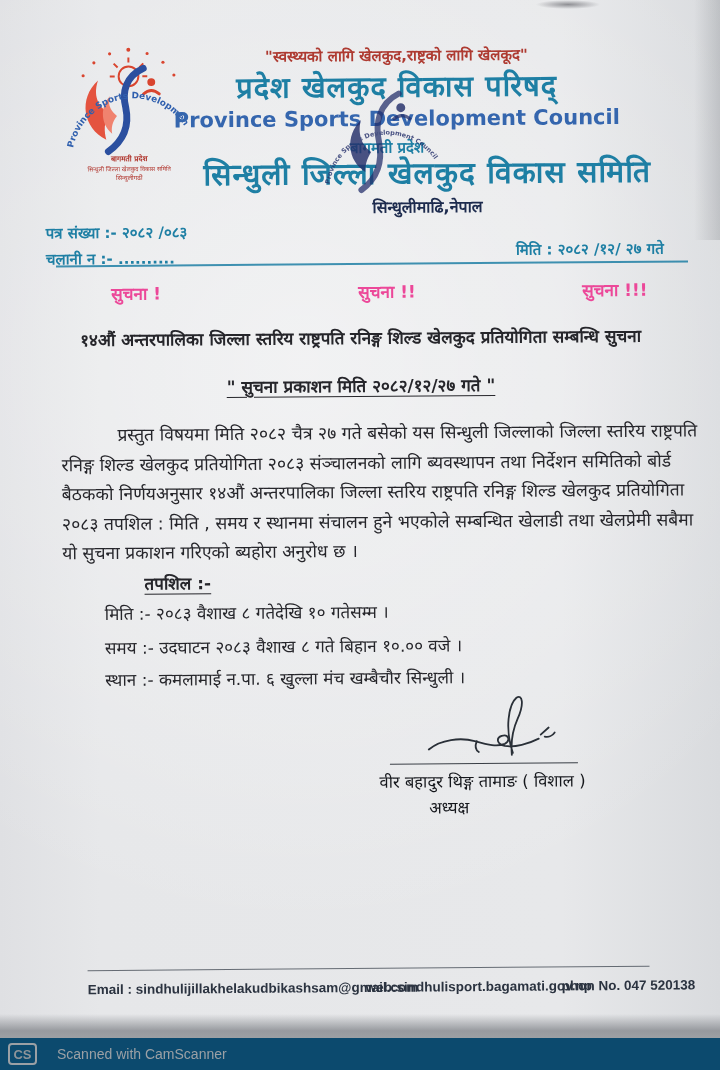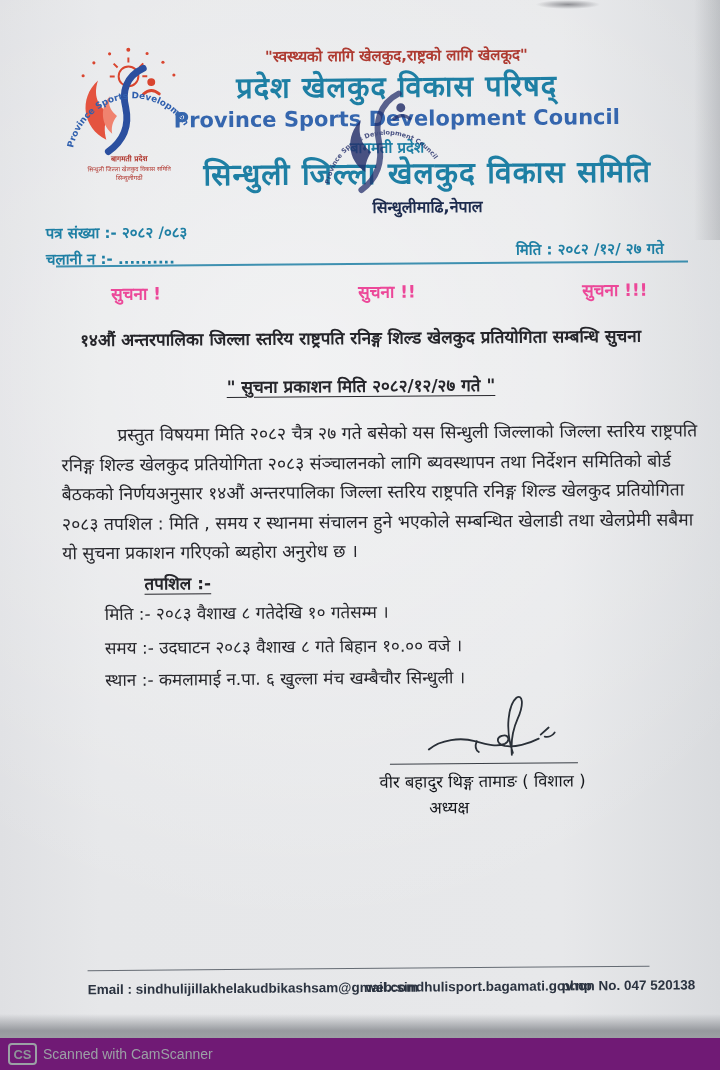--- a/index.html
+++ b/index.html
@@ -65,26 +65,26 @@
   .sig-role{position:absolute;left:372px;top:796px;width:150px;text-align:center;
         font-size:16.5px;color:#15171c;}
 
   
   .footer-rule{position:absolute;left:84px;top:968px;width:562px;border-top:1.5px solid #454c56;opacity:.8;}
   .footer-item{position:absolute;top:980px;font-size:13.5px;font-weight:bold;color:var(--footer-ink);
         font-family:"Liberation Sans",sans-serif;white-space:nowrap;}
   .f-email{left:84px}.f-web{left:362px}.f-phone{left:558px}
 
   
-  .cs-bar{position:absolute;left:0;bottom:0;width:720px;height:32px;background:#701a75;
+  .cs-bar{position:absolute;left:0;bottom:0;width:720px;height:32px;background:#0c4a6e;
         display:flex;align-items:center;}
   .cs-badge{margin-left:8px;width:25px;height:18px;border:2px solid #9ba0a5;border-radius:4px;
         color:#8e9499;font-weight:bold;font-size:13px;display:flex;align-items:center;
         justify-content:center;font-family:"Liberation Sans",sans-serif;}
-  .cs-label{margin-left:6px;color:#9ba0a5;font-size:14px;font-family:"Liberation Sans",sans-serif;}
+  .cs-label{margin-left:20px;color:#9ba0a5;font-size:14px;font-family:"Liberation Sans",sans-serif;}
 </style>
 </head>
 <body>
 
 <div class="page">
   <div class="paper"></div>
   <div class="edge-right"></div>
   <div class="smudge"></div>
 
   <div class="doc">

